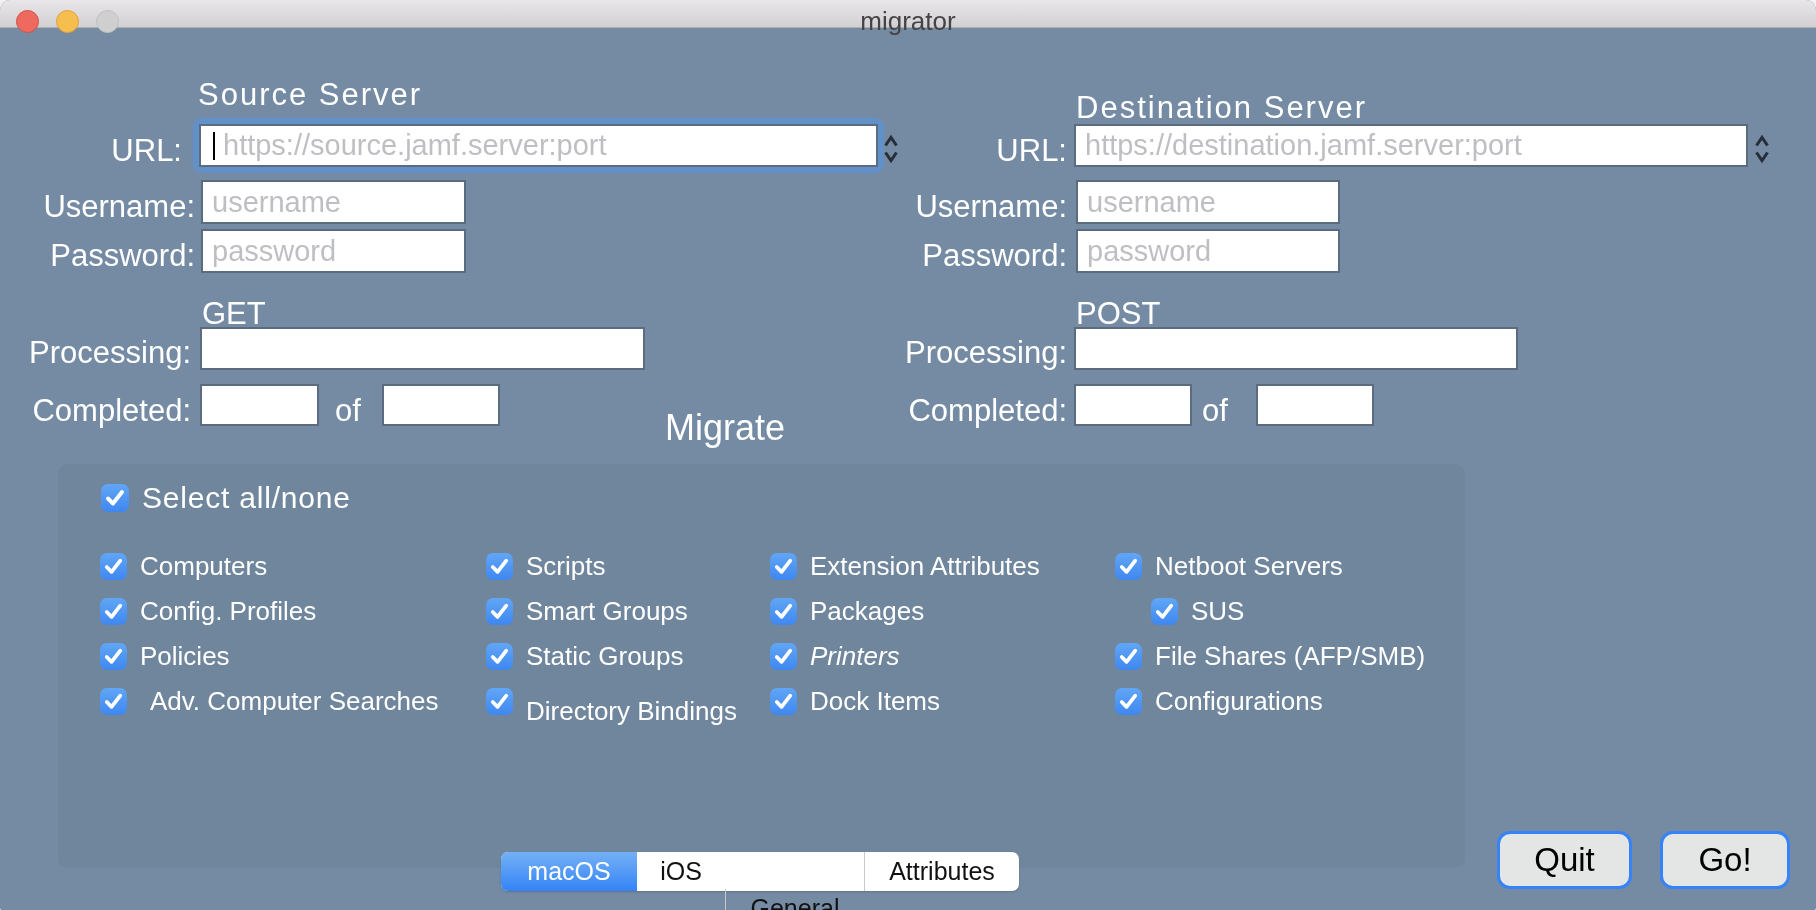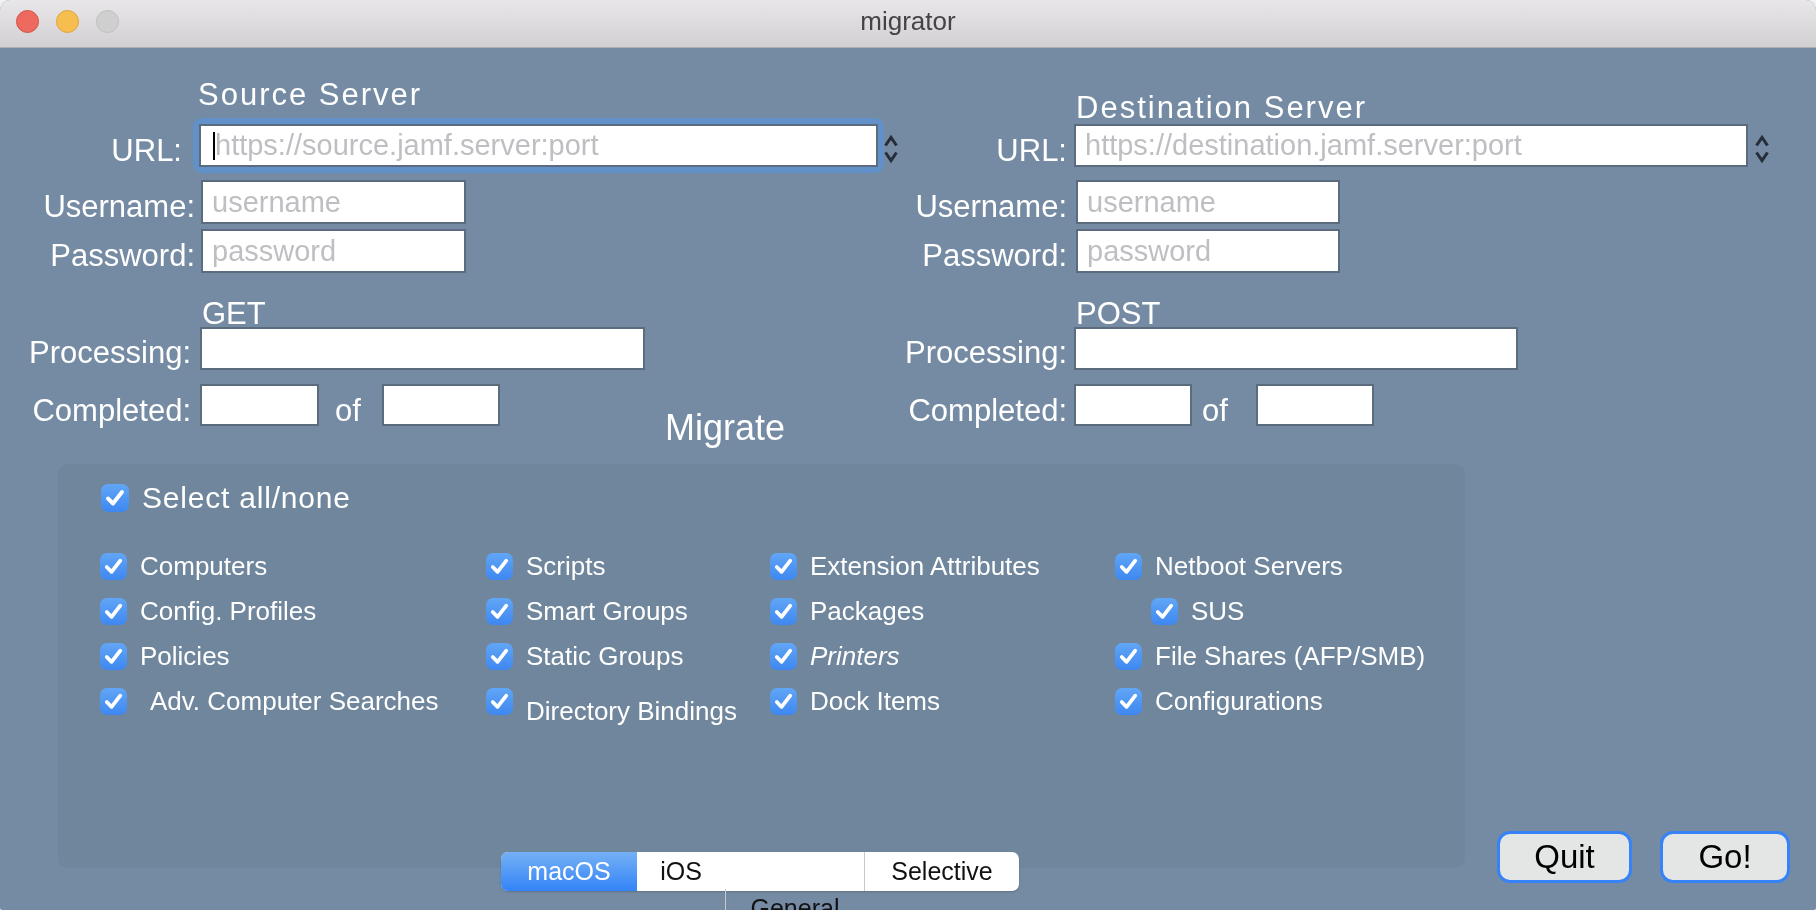--- a/index.html
+++ b/index.html
@@ -4,21 +4,21 @@
 <style>
   * { margin:0; padding:0; box-sizing:border-box; }
   html,body { background:#f1f1f1; }
   .window {
     position:relative; width:1816px; height:910px;
     background:#748ba3; overflow:hidden;
     border-radius:10px 10px 2px 2px;
     font-family:"Liberation Sans", sans-serif;
   }
   .titlebar {
-    position:absolute; top:0; left:0; width:1816px; height:48px;
+    position:absolute; top:0; left:0; width:1816px; height:28px;
     background:linear-gradient(#e8e6e8, #d2d0d2);
     border-bottom:1px solid #b0afb0;
     border-radius:6px 6px 0 0;
   }
   .win-title {
     position:absolute; left:0; top:0; width:100%; height:43px;
     text-align:center; line-height:43px;
     font-size:26px; color:#454345;
   }
   .tl { position:absolute; top:10px; width:23px; height:23px; border-radius:50%; }
@@ -62,21 +62,21 @@
   .seg {
     height:100%; display:flex; align-items:center; justify-content:center;
     font-size:25px; color:#111;
   }
   .seg.sel {
     background:linear-gradient(#74b0f5,#3484f7); color:#fff;
     border-radius:7px 0 0 7px;
   }
   .seg.divider { border-left:1px solid #c9c9c9; }
   .btn {
-    position:absolute; height:52px; background:#e4e6e6;
+    position:absolute; height:58px; background:#e4e6e6;
     border:3px solid #3683f7; border-radius:13px;
     display:flex; align-items:center; justify-content:center;
     font-size:33px; color:#000;
   }
 </style>
 </head>
 <body>
 
 <div class="window">
 
@@ -85,21 +85,21 @@
     <span class="tl yellow"></span>
     <span class="tl gray"></span>
     <div class="win-title">migrator</div>
   </div>
 
   <div class="heading" style="left:198px; top:77px;">Source Server</div>
   <div class="lbl" style="left:0; width:182px; top:133px;">URL:</div>
   <div class="ring" style="left:193px; top:118px; width:691px; height:55px;">
     <div class="field" style="left:6px; top:6px; width:679px; height:43px;">
       <div class="caret"></div>
-      <input type="text" style="padding-left: 14px;" placeholder="https://source.jamf.server:port">
+      <input type="text" style="padding-left: 22px;" placeholder="https://source.jamf.server:port">
     </div>
   </div>
   <svg class="stepper" style="left:883px; top:133px;" width="16" height="32" viewBox="0 0 16 32">
     <polyline points="2.5,12.5 8,4.5 13.5,12.5" fill="none" stroke="#252e38" stroke-width="3"></polyline>
     <polyline points="2.5,19.5 8,27.5 13.5,19.5" fill="none" stroke="#252e38" stroke-width="3"></polyline>
   </svg>
   <div class="lbl" style="left:0; width:195px; top:189px;">Username:</div>
   <div class="field" style="left:201px; top:180px; width:265px; height:44px;">
     <input type="text" placeholder="username" style="">
   </div>
@@ -294,19 +294,19 @@
           <polyline points="7,14.5 12,19.5 21,8" fill="none" stroke="#fff" stroke-width="3.4" stroke-linecap="round" stroke-linejoin="round"></polyline>
         </svg>
       </span>
     <span class="cb-label" style="font-size:26px;">Configurations</span>
   </div>
 
   <div class="seg-control">
     <div class="seg sel" style="width:136px;">macOS</div>
     <div class="seg" style="width:88px;">iOS</div>
     <div class="seg divider" style="width:139px;margin-top:37px;">General</div>
-    <div class="seg divider" style="width:155px;">Selective</div>
+    <div class="seg divider" style="width:155px;">Attributes</div>
   </div>
 
   <div class="btn" style="left:1497px; top:831px; width:135px;">Quit</div>
   <div class="btn" style="left:1660px; top:831px; width:130px;">Go!</div>
 
 </div>
 
 </body></html>

